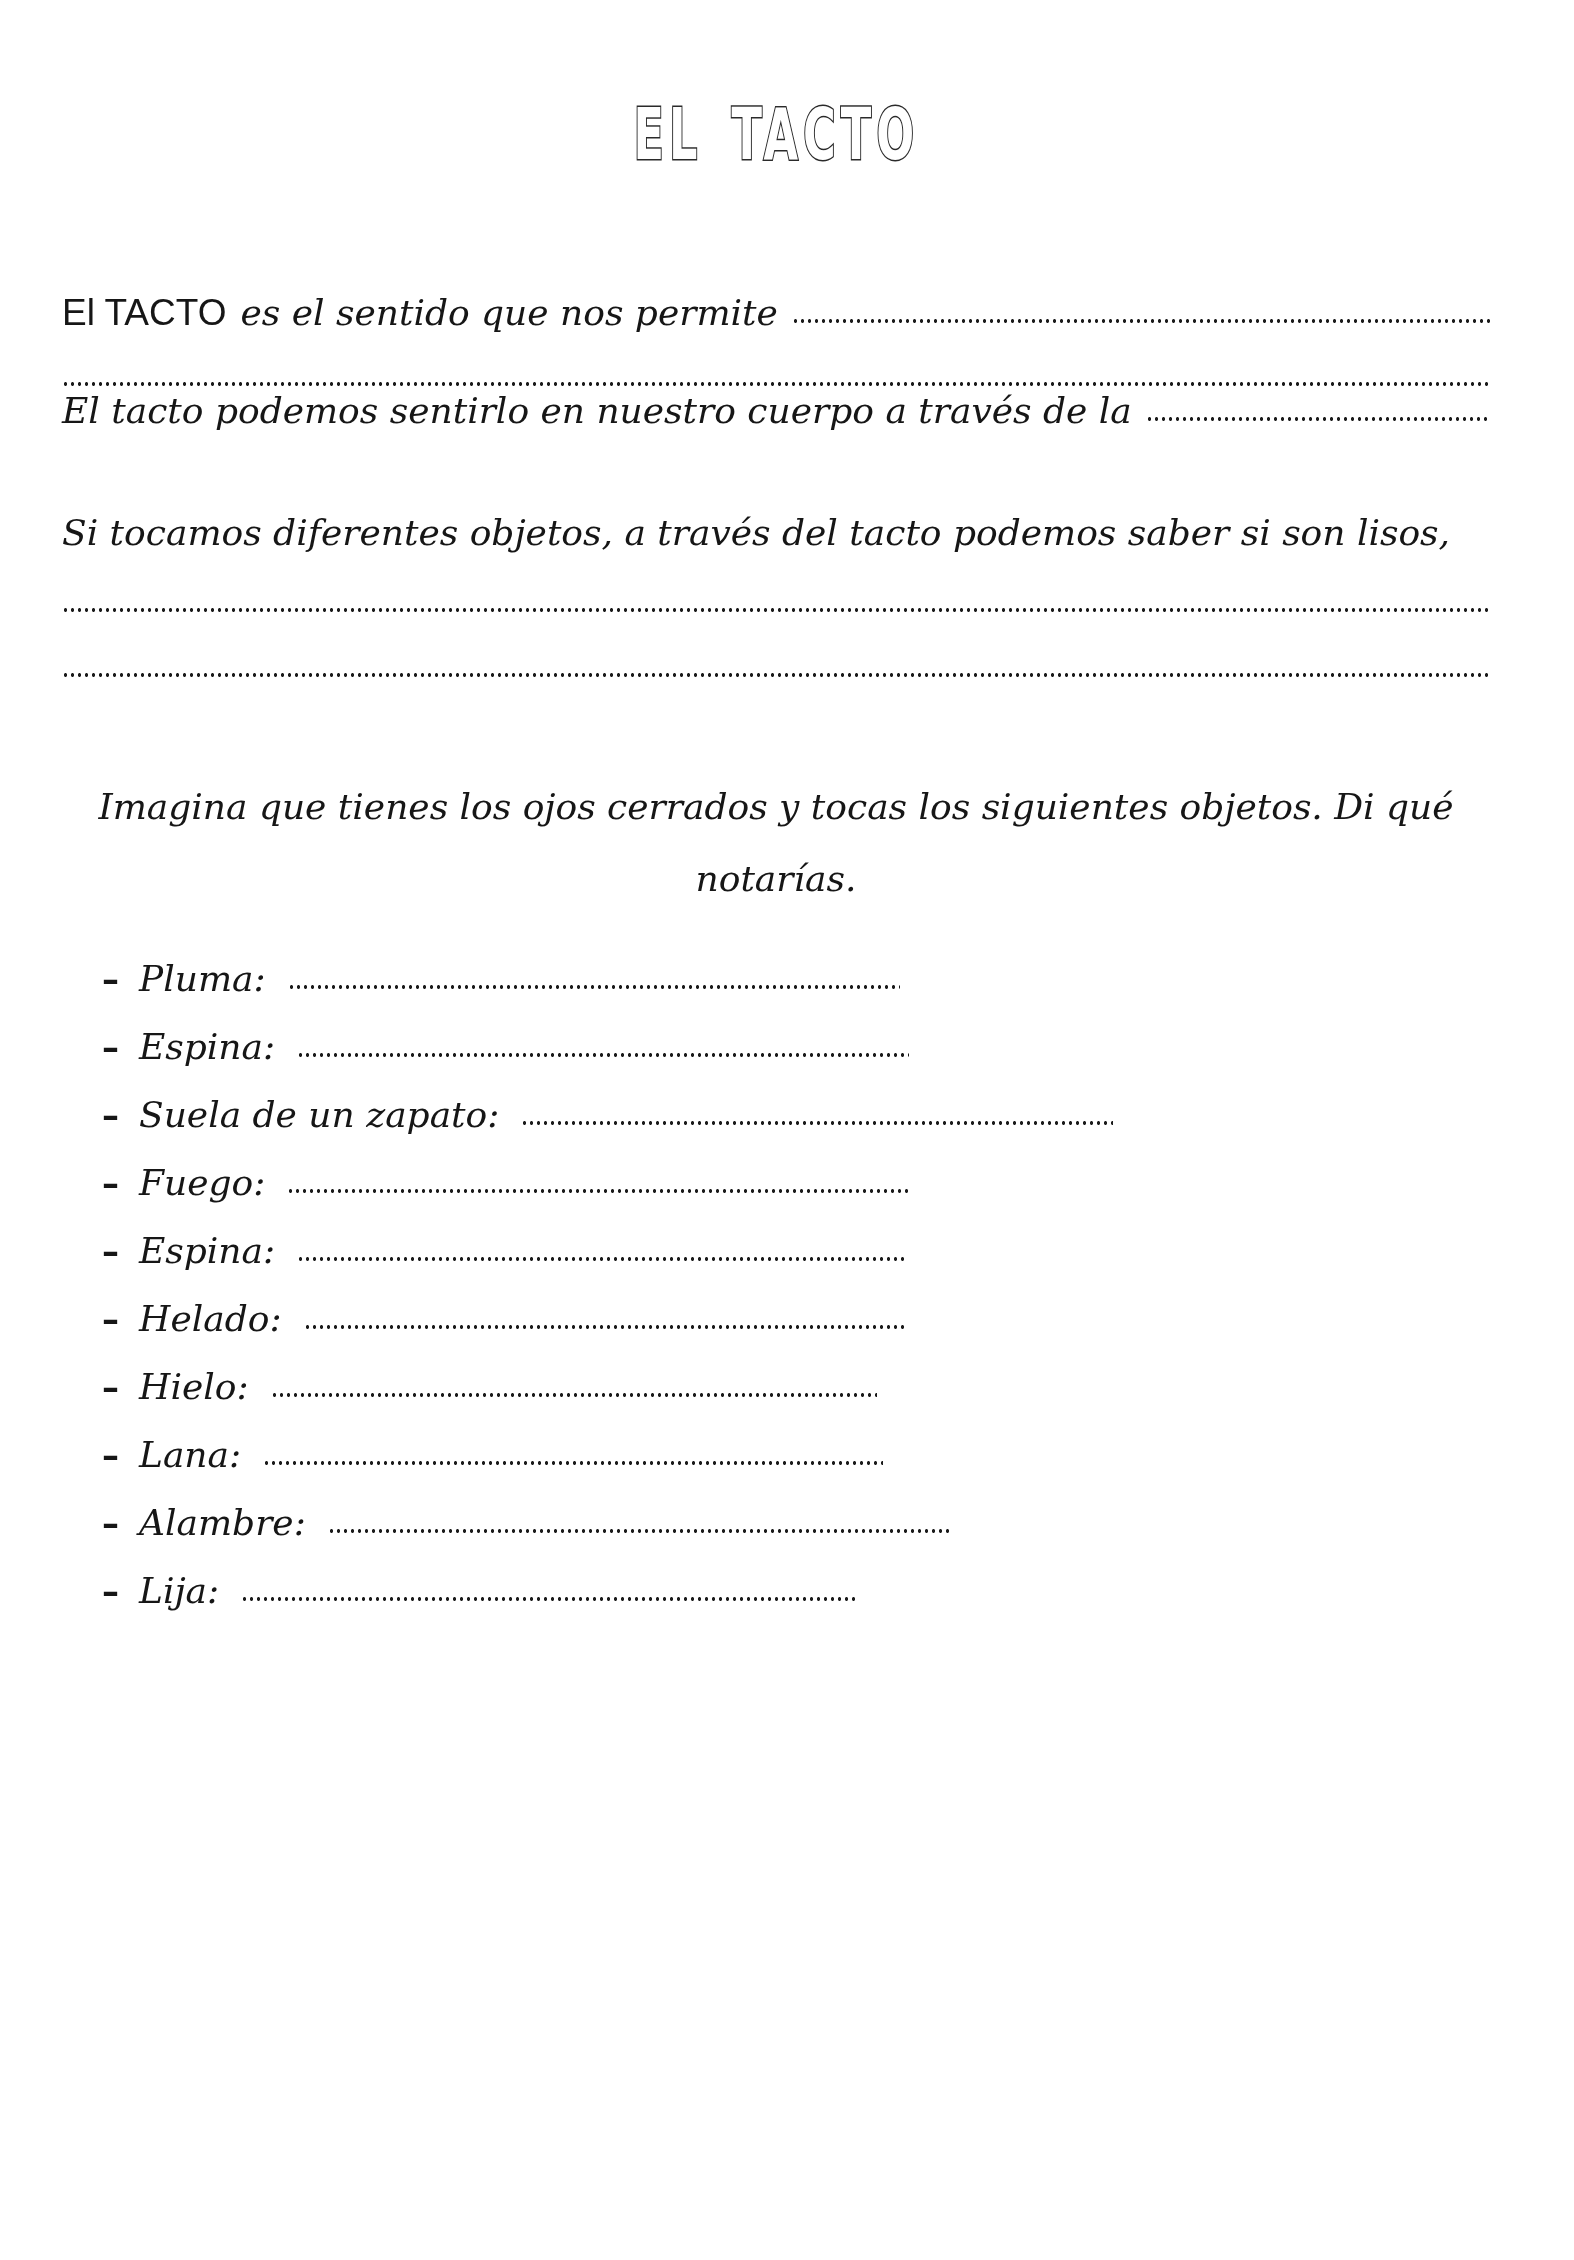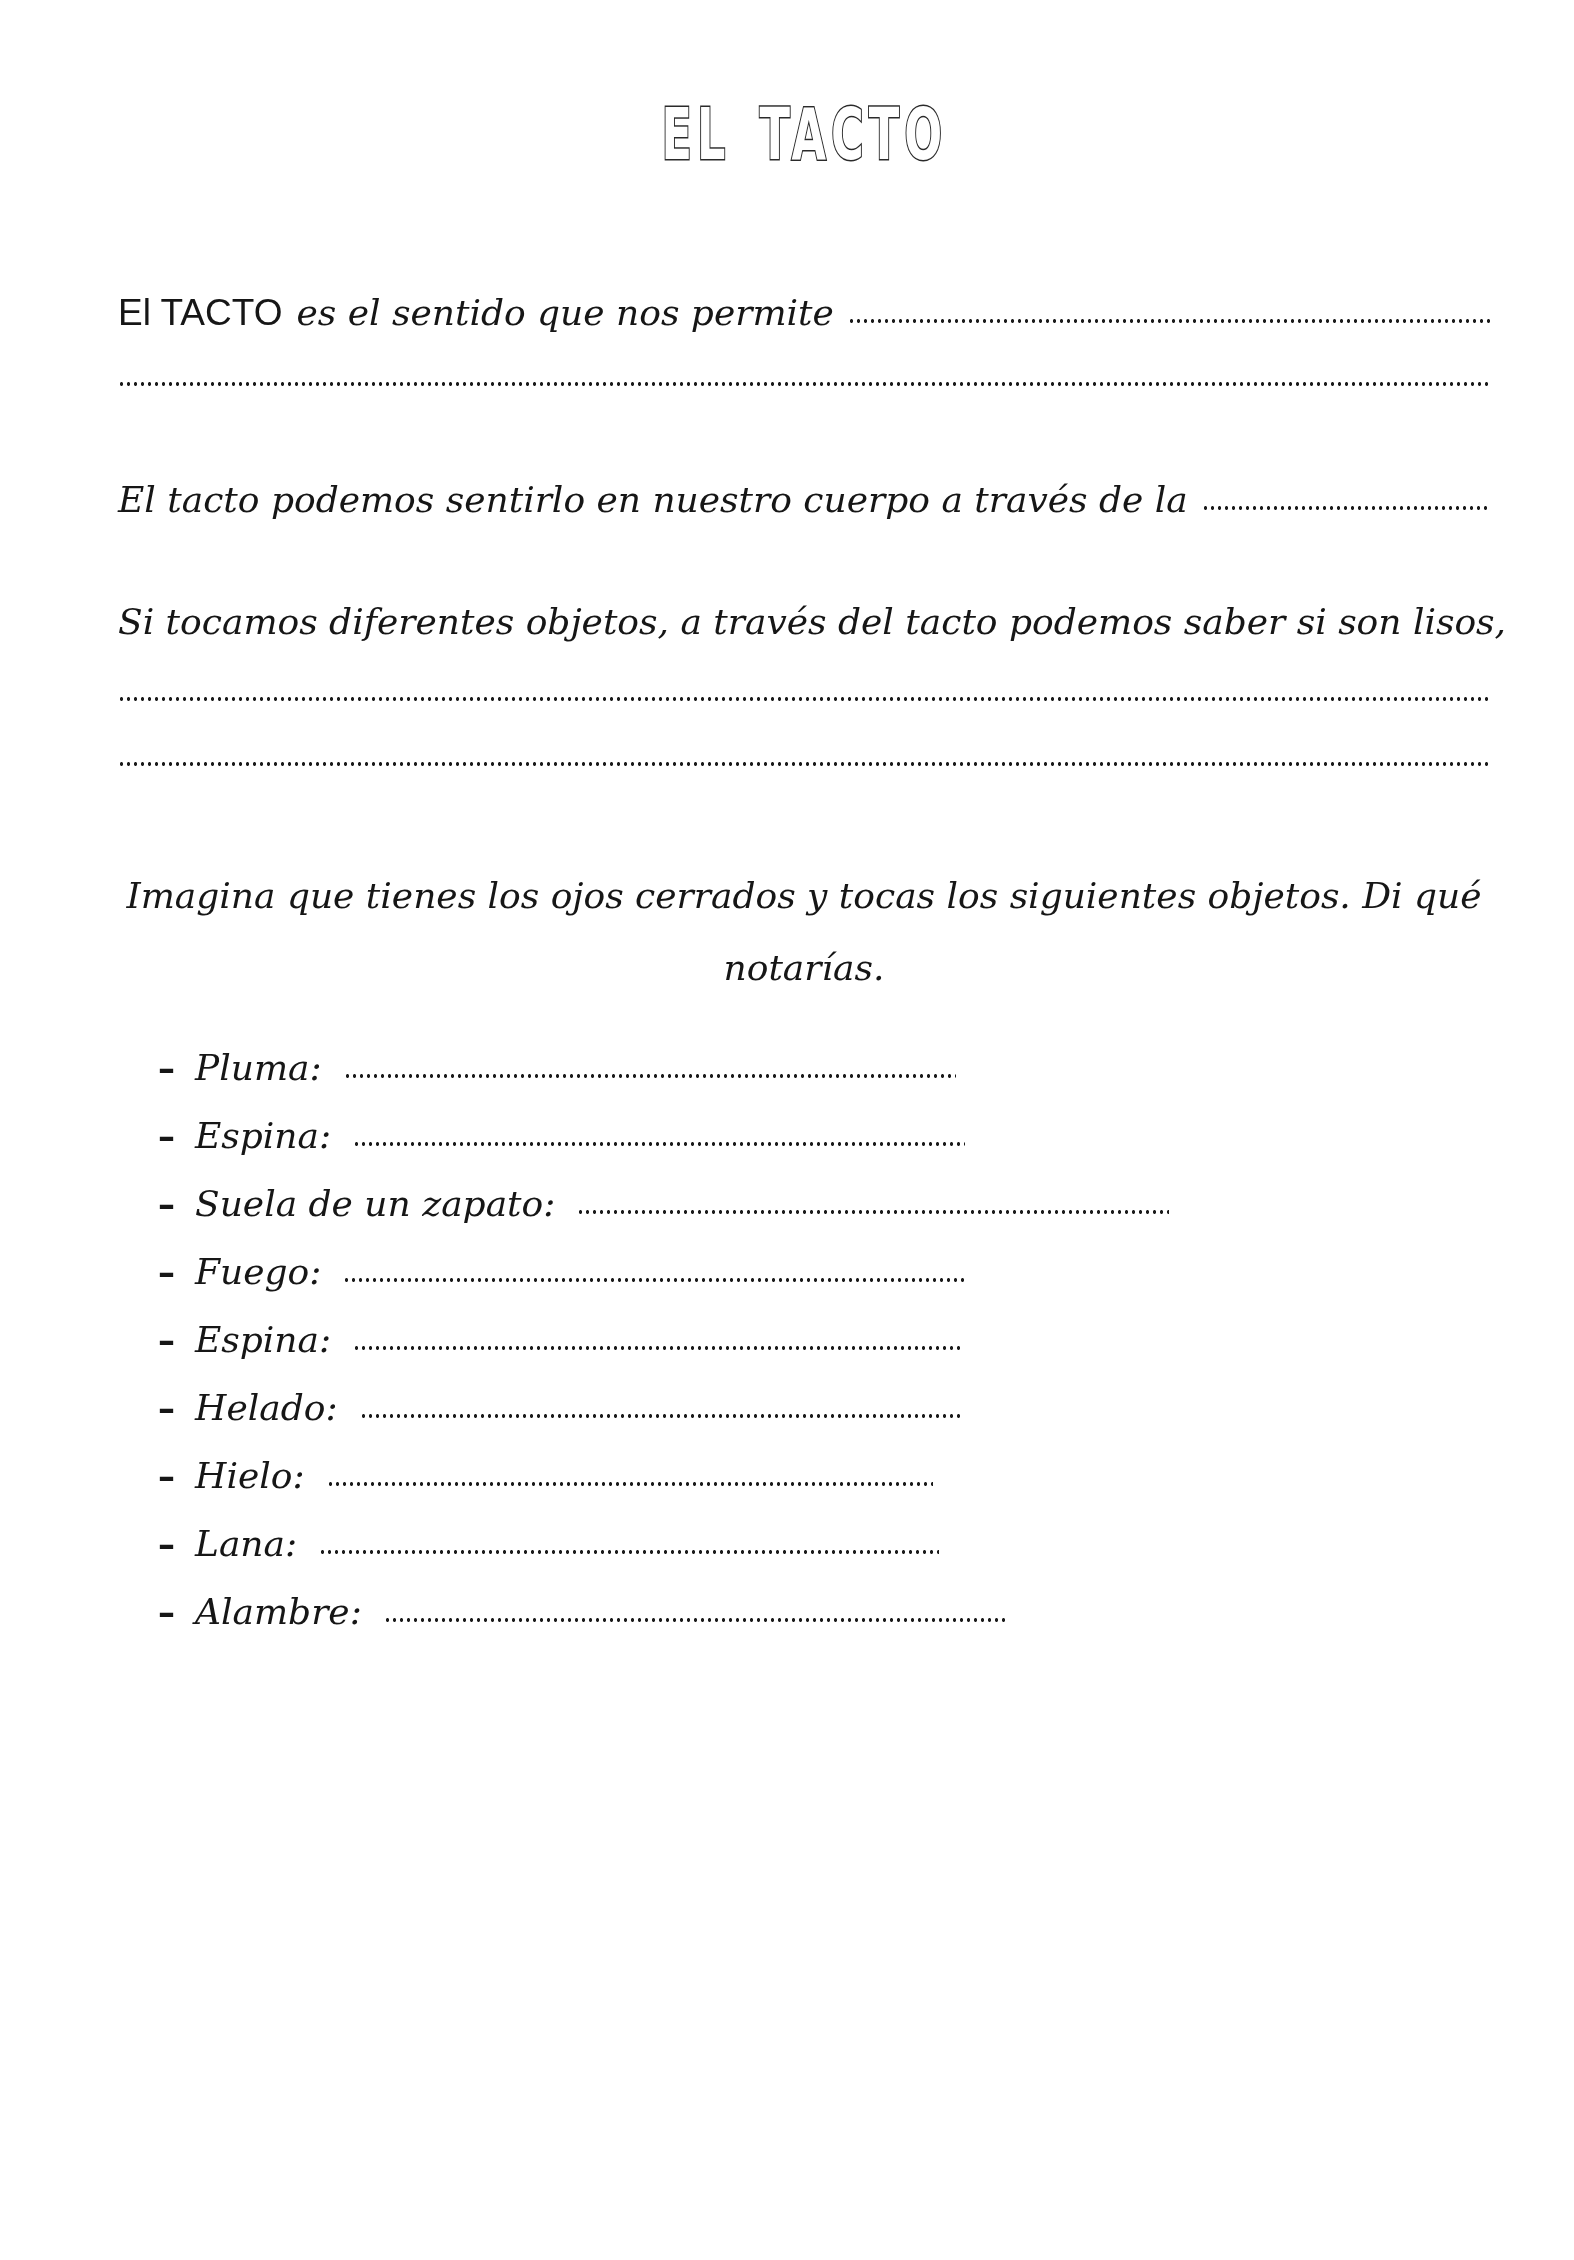--- a/index.html
+++ b/index.html
@@ -8,21 +8,21 @@
     width: 1574px;
     height: 2260px;
     font-family: "DejaVu Serif", serif;
     color: #161616;
     overflow: hidden;
   }
   .sheet {
     width: 1574px;
     height: 1632px;
     background: #ffffff;
-    padding: 96px 84px 0 118px;
+    padding: 96px 84px 0 62px;
     overflow: hidden;
   }
 
   
   .title {
     text-align: center;
     line-height: 76px;
     height: 76px;
   }
   .title-text {
@@ -76,21 +76,21 @@
     height: 8px;
     width: 100%;
     background-image: radial-gradient(circle, #1b1b1b 1.6px, transparent 2.0px);
     background-size: 7px 8px;
     background-repeat: repeat-x;
     background-position: left bottom;
   }
 
   .p1 { margin-top: 118px; }
   .dl1 { margin-top: 44px; }
-  .p2 { margin-top: 89px; }
+  .p2 { }
   .p3 { margin-top: 76px; text-align: center; }
   .dl2 { margin-top: 50px; }
   .dl3 { margin-top: 57px; }
 
   .p4 {
     margin-top: 92px;
     text-align: center;
   }
   .p4 .line {
     display: block;

